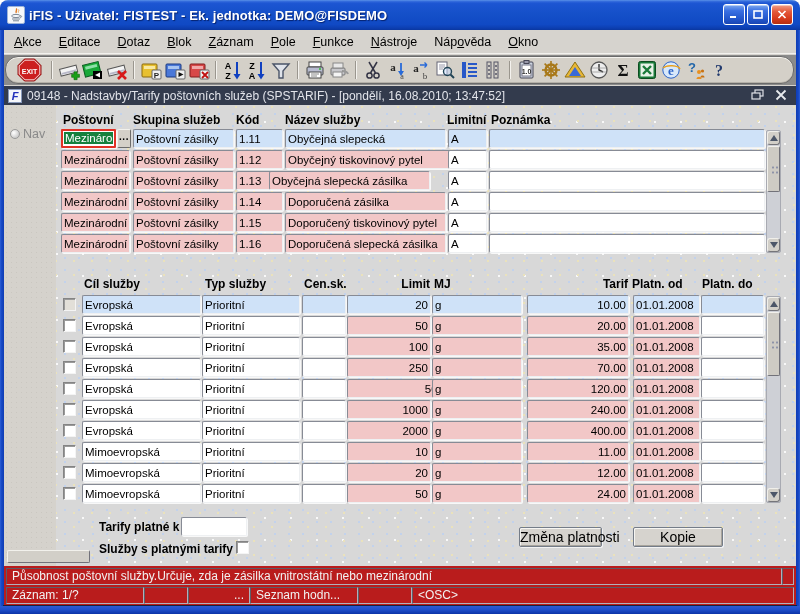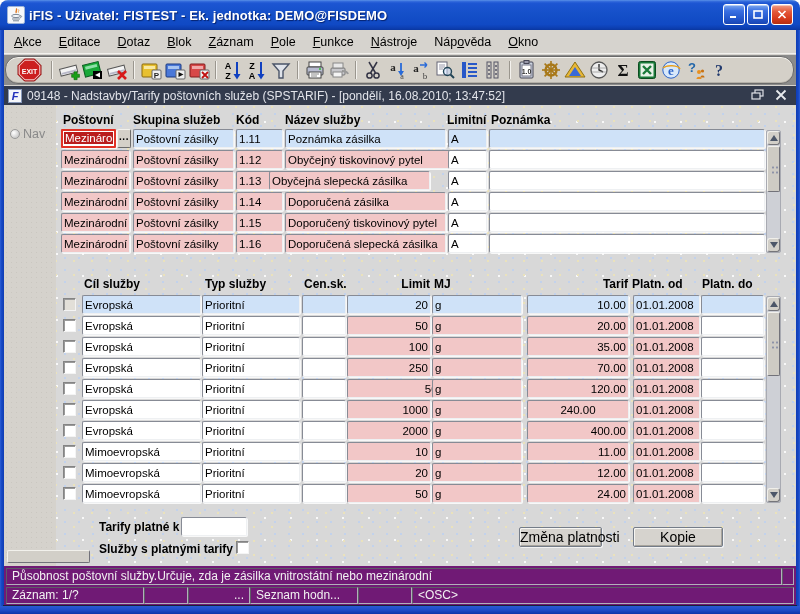--- a/index.html
+++ b/index.html
@@ -60,21 +60,21 @@
 
   
   .flabel { position:absolute; font-size:12px; font-weight:bold; color:#000; white-space:nowrap; }
   .fld { position:absolute; height:19px; font-size:11.5px; color:#000; line-height:16px; padding:1px 2px 0 2px;
     border:1px solid; border-color:#878b95 #eef0f2 #eef0f2 #878b95; border-radius:2px;
     box-shadow:1px 1px 0 rgba(252,252,252,.9); overflow:hidden; white-space:nowrap; background:#fff; }
   .fld.pink { background:#f2c7c7; }
   .fld.blue { background:#cfe2f8; }
   .fld.right { text-align:right; }
   .fld.focus { border:2px solid #e13226; border-radius:1px; padding:0 1px 0 1px; line-height:15px; background:#fff; }
-  .fld.focus .sel { background:#b91c1c; color:#fff; padding:0 1px; }
+  .fld.focus .sel { background:#15803d; color:#fff; padding:0 1px; }
   .lovbtn { position:absolute; height:19px; width:14px; background:#d4d0c8; border:1px solid; border-color:#f2f1ec #6c6c6c #6c6c6c #f2f1ec;
     border-radius:2px; font-size:10px; font-weight:bold; color:#000; line-height:13px; text-align:center; letter-spacing:.5px; }
   .cbx { position:absolute; width:13px; height:13px; background:#fff; border:1px solid; border-color:#848484 #f4f4f4 #f4f4f4 #848484; box-shadow:inset 1px 1px 0 #9a9a9a; }
   .cbx.cur { background:#e2dfd8; }
 
   
   .vsb { position:absolute; width:15px; background:#ced0d6; border:1px solid #a8aab2; border-radius:2px; }
   .sbtn { position:absolute; left:0; width:13px; height:14px; background:#d2cfc8; border:1px solid; border-color:#f0efea #75757a #75757a #f0efea; border-radius:3px;
     display:flex; align-items:center; justify-content:center; }
   .tri-up { width:0; height:0; border-left:4px solid rgba(0,0,0,0); border-right:4px solid rgba(0,0,0,0); border-bottom:6px solid #4c5668; }
@@ -84,21 +84,21 @@
     background-image:radial-gradient(circle, #8d93a8 1px, rgba(0,0,0,0) 1.2px); background-size:4px 5px; background-position:1px 1px; }
   .hthumb { position:absolute; height:13px; background:#d2cfc8; border:1px solid; border-color:#f2f1ec #72727a #72727a #f2f1ec; border-radius:2px; }
 
   
   .pbtn { position:absolute; height:20px; background:#d6d3ce; border:1px solid #747c88; border-radius:2px;
     box-shadow:inset 1px 1px 0 #f6f5f2, inset -1px -1px 0 #a8a49c, 1px 1px 0 rgba(250,250,250,.8);
     font-size:14px; color:#000; text-align:center; line-height:18px; white-space:nowrap; font-family:"Liberation Sans",sans-serif; }
   .finput { position:absolute; height:19px; background:#fff; border:1px solid; border-color:#878b95 #eef0f2 #eef0f2 #878b95; border-radius:2px; box-shadow:1px 1px 0 rgba(252,252,252,.9); }
 
   
-  .statusarea { position:absolute; left:4px; top:566px; width:792px; height:40px; background:#701a75; }
+  .statusarea { position:absolute; left:4px; top:566px; width:792px; height:40px; background:#b91c1c; }
   .smsgrow { position:absolute; left:2px; top:2px; width:776px; height:17px; border:1px solid; border-color:#5e5c66 #b2b0ba #b2b0ba #5e5c66;
     color:#f2f2f2; font-size:12px; line-height:15px; padding-left:5px; white-space:nowrap; overflow:hidden; }
   .smsgbox { position:absolute; right:2px; top:2px; width:12px; height:17px; border:1px solid; border-color:#5e5c66 #b2b0ba #b2b0ba #5e5c66; }
   .scellrow { position:absolute; left:2px; top:21px; width:788px; height:17px; display:flex; }
   .scell { height:17px; border:1px solid; border-color:#5e5c66 #b2b0ba #b2b0ba #5e5c66; color:#f2f2f2; font-size:12px; line-height:15px;
     padding:0 5px; white-space:nowrap; overflow:hidden; flex:0 0 auto; }
   .scell.grow { flex:1 1 auto; }
   .scell.right { text-align:right; }
 
   
@@ -415,21 +415,21 @@
         <span class="flabel" style="top: 8px; left: 7px;">Poštovní</span>
         <span class="flabel" style="top: 8px; left: 77px;">Skupina služeb</span>
         <span class="flabel" style="top: 8px; left: 180px;">Kód</span>
         <span class="flabel" style="top: 8px; left: 229px;">Název služby</span>
         <span class="flabel" style="top: 8px; left: 391px;">Limitní</span>
         <span class="flabel" style="top: 8px; left: 435px;">Poznámka</span>
         <div class="fld focus" style="left: 5px; top: 24px; width: 55px;"><span class="sel">Mezináro</span></div>
         <div class="lovbtn" style="left: 61px; top: 24px;">...</div>
         <div class="fld blue" style="left: 77px; top: 24px; width: 101px;">Poštovní zásilky</div>
         <div class="fld blue" style="left: 180px; top: 24px; width: 47px;">1.11</div>
-        <div class="fld blue" style="left: 229px; top: 24px; width: 161px;">Poznámka zásilka</div>
+        <div class="fld blue" style="left: 229px; top: 24px; width: 161px;">Obyčejná slepecká</div>
         <div class="fld blue" style="left: 392px; top: 24px; width: 39px;">A</div>
         <div class="fld blue" style="left: 433px; top: 24px; width: 276px;"></div>
         <div class="fld pink" style="left: 5px; top: 45px; width: 69px;">Mezinárodní</div>
         <div class="fld pink" style="left: 77px; top: 45px; width: 101px;">Poštovní zásilky</div>
         <div class="fld pink" style="left: 180px; top: 45px; width: 47px;">1.12</div>
         <div class="fld pink" style="left: 229px; top: 45px; width: 183px;">Obyčejný tiskovinový pytel</div>
         <div class="fld " style="left: 392px; top: 45px; width: 39px;">A</div>
         <div class="fld " style="left: 433px; top: 45px; width: 276px;"></div>
         <div class="fld pink" style="left: 5px; top: 66px; width: 69px;">Mezinárodní</div>
         <div class="fld pink" style="left: 77px; top: 66px; width: 101px;">Poštovní zásilky</div>
@@ -518,21 +518,21 @@
         <div class="fld pink" style="left: 376px; top: 274px; width: 90px;">g</div>
         <div class="fld pink right" style="left: 471px; top: 274px; width: 102px;">120.00</div>
         <div class="fld pink" style="left: 577px; top: 274px; width: 67px;">01.01.2008</div>
         <div class="fld " style="left: 645px; top: 274px; width: 63px;"></div>
         <div class="cbx" style="left: 7px; top: 298px;"></div>
         <div class="fld " style="left: 26px; top: 295px; width: 119px;">Evropská</div>
         <div class="fld " style="left: 146px; top: 295px; width: 98px;">Prioritní</div>
         <div class="fld " style="left: 246px; top: 295px; width: 44px;"></div>
         <div class="fld pink right" style="left: 291px; top: 295px; width: 84px;">1000</div>
         <div class="fld pink" style="left: 376px; top: 295px; width: 90px;">g</div>
-        <div class="fld pink right" style="left: 471px; top: 295px; width: 102px; text-align: center;">240.00</div>
+        <div class="fld pink right" style="left: 471px; top: 295px; width: 102px;">240.00</div>
         <div class="fld pink" style="left: 577px; top: 295px; width: 67px;">01.01.2008</div>
         <div class="fld " style="left: 645px; top: 295px; width: 63px;"></div>
         <div class="cbx" style="left: 7px; top: 319px;"></div>
         <div class="fld " style="left: 26px; top: 316px; width: 119px;">Evropská</div>
         <div class="fld " style="left: 146px; top: 316px; width: 98px;">Prioritní</div>
         <div class="fld " style="left: 246px; top: 316px; width: 44px;"></div>
         <div class="fld pink right" style="left: 291px; top: 316px; width: 84px;">2000</div>
         <div class="fld pink" style="left: 376px; top: 316px; width: 90px;">g</div>
         <div class="fld pink right" style="left: 471px; top: 316px; width: 102px;">400.00</div>
         <div class="fld pink" style="left: 577px; top: 316px; width: 67px;">01.01.2008</div>

